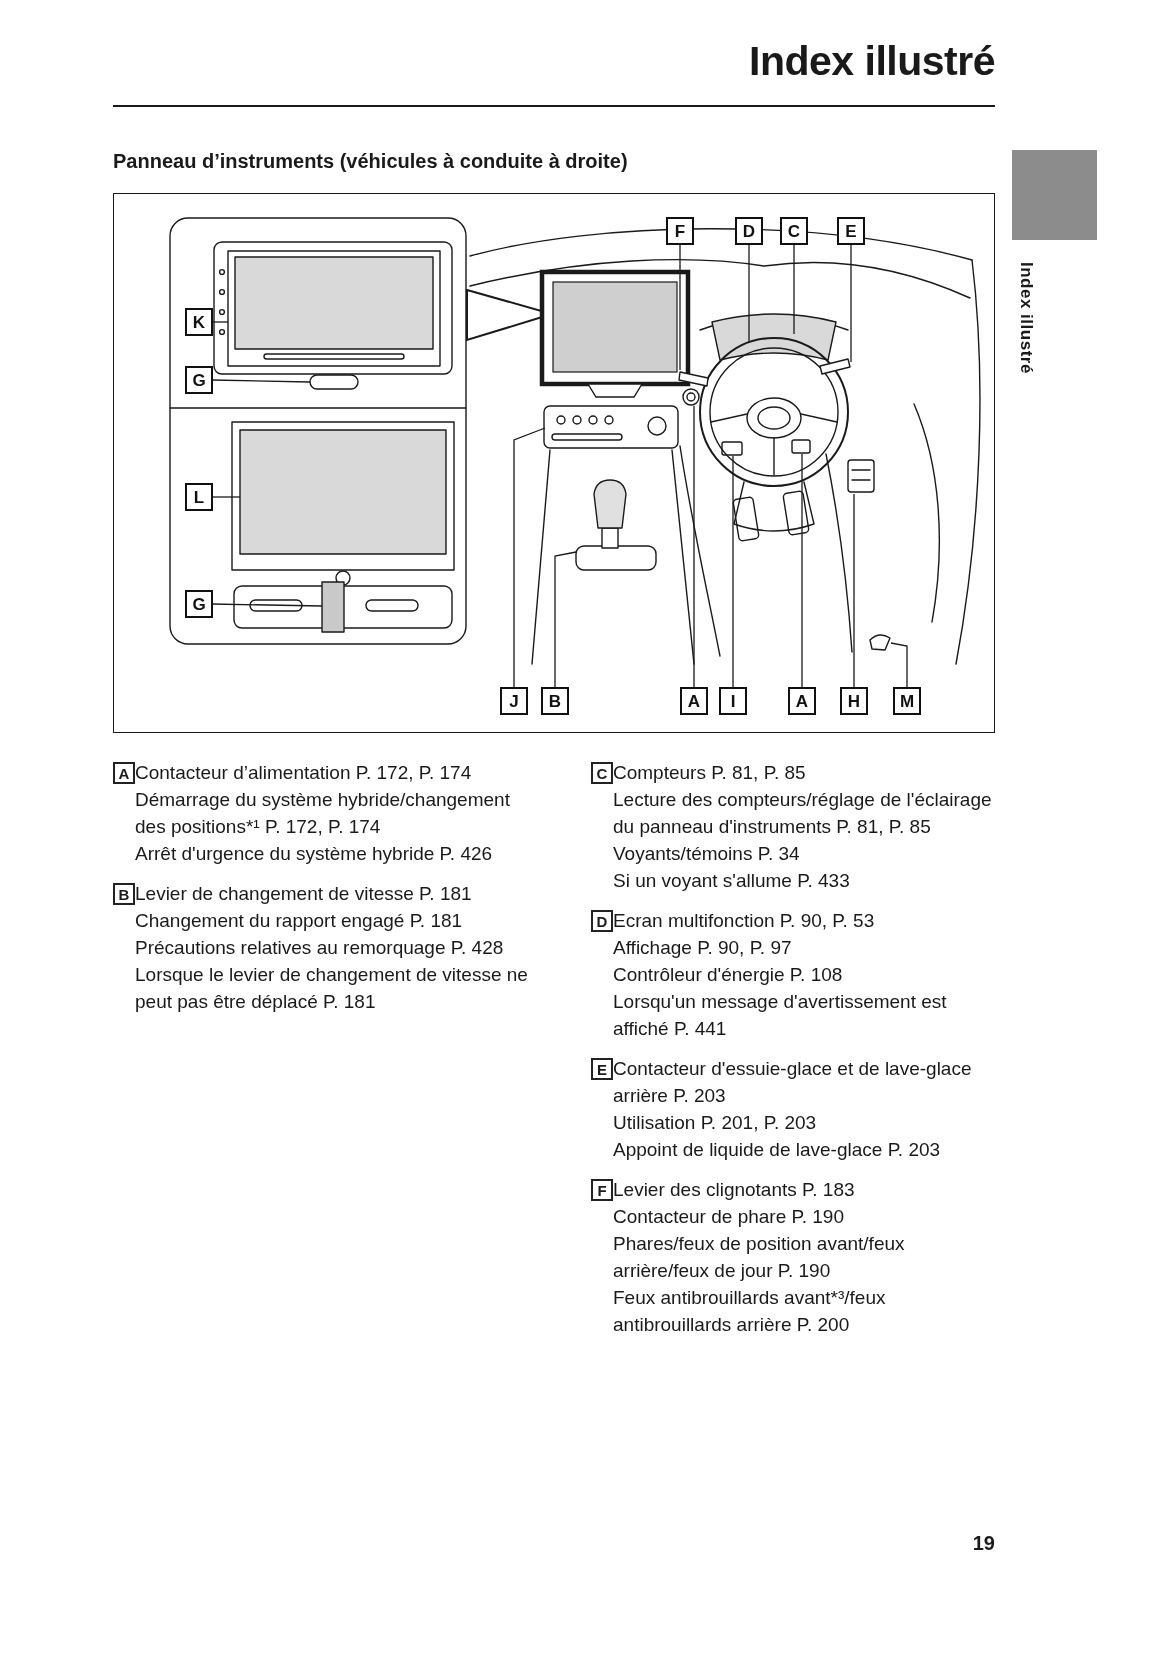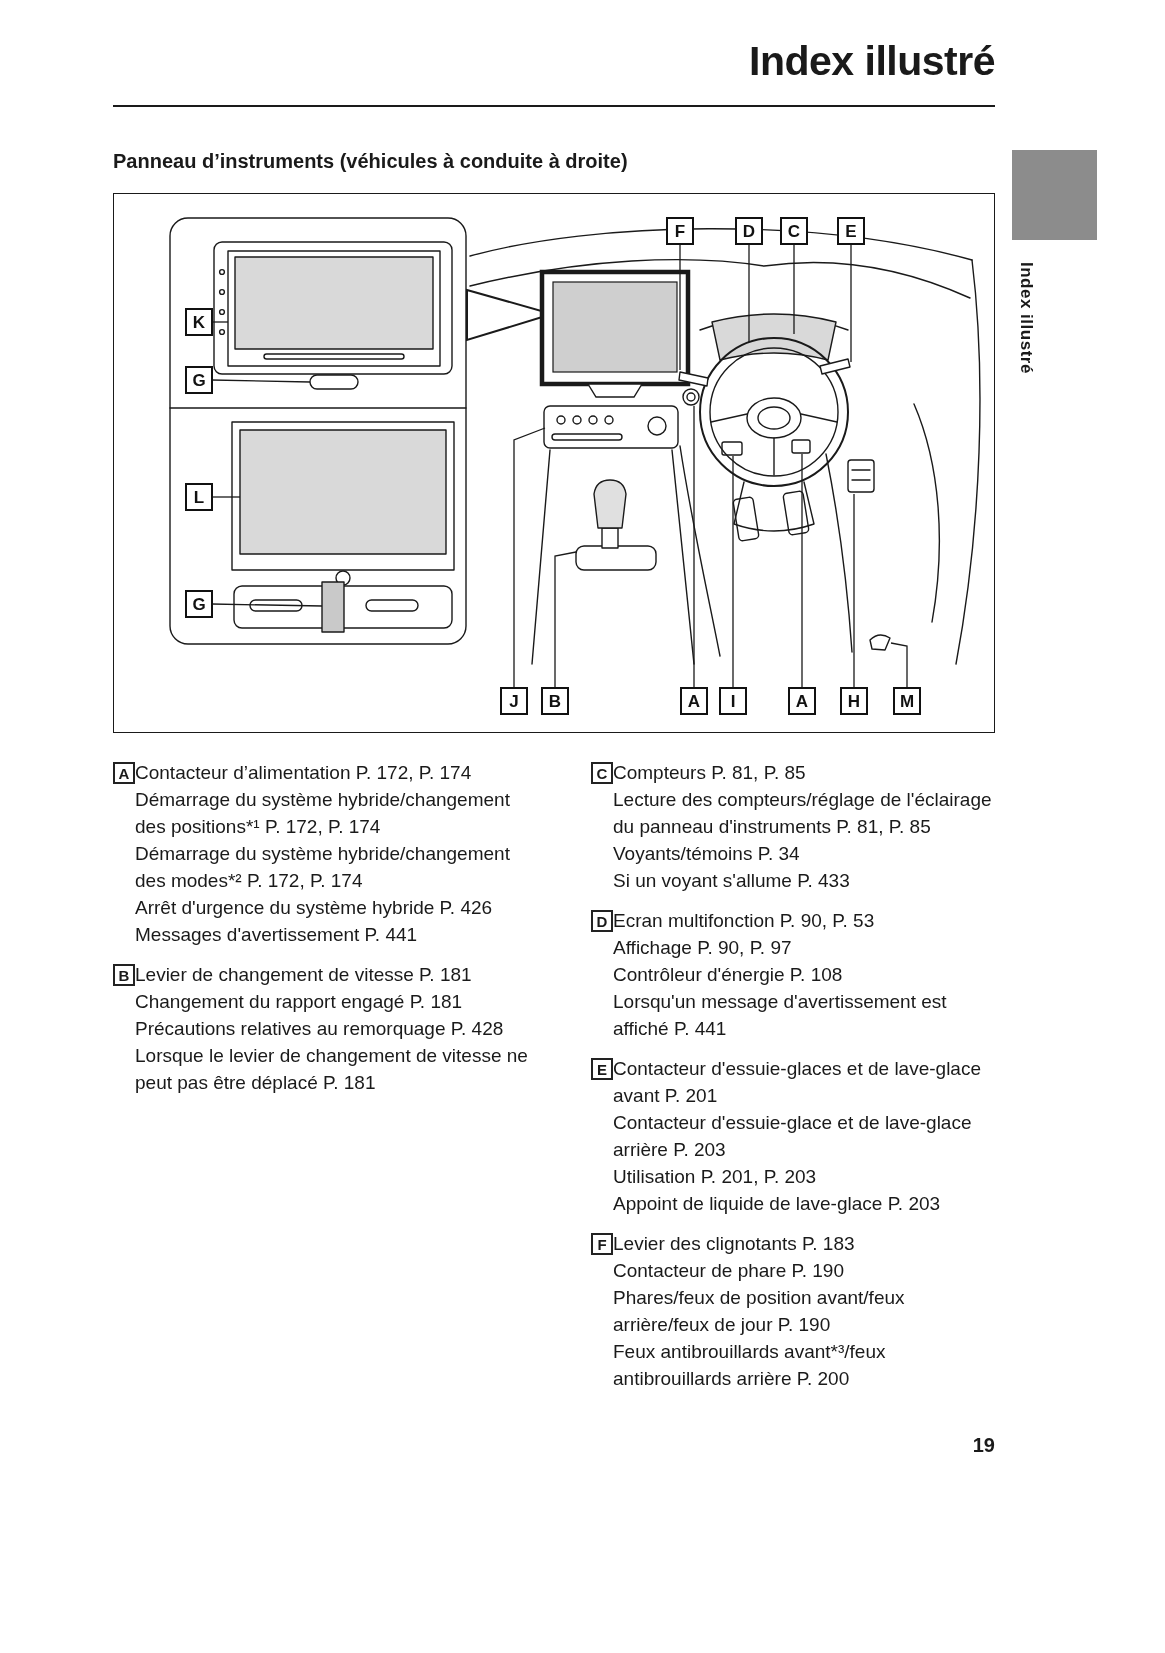--- a/index.html
+++ b/index.html
@@ -37,21 +37,21 @@
     position:absolute; left:1012px; top:150px;
     width:85px; height:90px; background:#8c8c8c;
   }
   .side-vertical {
     position:absolute; left:1016px; top:262px;
     writing-mode:vertical-rl;
     font-size:17px; font-weight:bold; letter-spacing:0.5px;
     color:#1a1a1a;
   }
   .page-number {
-    position:absolute; left:113px; top:1434px; width:882px;
+    position:absolute; left:113px; top:1532px; width:882px;
     text-align:right; font-size:20px; font-weight:bold;
   }
   
   svg { display:block; }
   .art { stroke:#1a1a1a; fill:none; stroke-width:1.4; stroke-linecap:round; stroke-linejoin:round; }
   .callout { stroke:#1a1a1a; fill:none; stroke-width:1.3; }
   .lbl rect { fill:#ffffff; stroke:#111; stroke-width:2; }
   .lbl text {
     font-family:"Liberation Sans", sans-serif;
     font-size:17px; font-weight:bold; fill:#111;
@@ -239,23 +239,21 @@
     </svg>
   </div>
 
   <div class="entries">
     <div class="col-left">
         <div class="entry">
           <span class="letter-box">A</span>
           <div class="entry-body">
             <div class="entry-line">Contacteur d’alimentation P. 172, P. 174</div>
             <div class="entry-line">Démarrage du système hybride/changement des positions*¹ P. 172, P. 174</div>
-            <div class="entry-line">Démarrage du système hybride/changement des modes*² P. 172, P. 174</div>
             <div class="entry-line">Arrêt d'urgence du système hybride P. 426</div>
-            <div class="entry-line">Messages d'avertissement P. 441</div>
           </div>
         </div>
         <div class="entry">
           <span class="letter-box">B</span>
           <div class="entry-body">
             <div class="entry-line">Levier de changement de vitesse P. 181</div>
             <div class="entry-line">Changement du rapport engagé P. 181</div>
             <div class="entry-line">Précautions relatives au remorquage P. 428</div>
             <div class="entry-line">Lorsque le levier de changement de vitesse ne peut pas être déplacé P. 181</div>
           </div>
@@ -276,21 +274,20 @@
           <div class="entry-body">
             <div class="entry-line">Ecran multifonction P. 90, P. 53</div>
             <div class="entry-line">Affichage P. 90, P. 97</div>
             <div class="entry-line">Contrôleur d'énergie P. 108</div>
             <div class="entry-line">Lorsqu'un message d'avertissement est affiché P. 441</div>
           </div>
         </div>
         <div class="entry">
           <span class="letter-box">E</span>
           <div class="entry-body">
-            <div class="entry-line">Contacteur d'essuie-glaces et de lave-glace avant P. 201</div>
             <div class="entry-line">Contacteur d'essuie-glace et de lave-glace arrière P. 203</div>
             <div class="entry-line">Utilisation P. 201, P. 203</div>
             <div class="entry-line">Appoint de liquide de lave-glace P. 203</div>
           </div>
         </div>
         <div class="entry">
           <span class="letter-box">F</span>
           <div class="entry-body">
             <div class="entry-line">Levier des clignotants P. 183</div>
             <div class="entry-line">Contacteur de phare P. 190</div>

